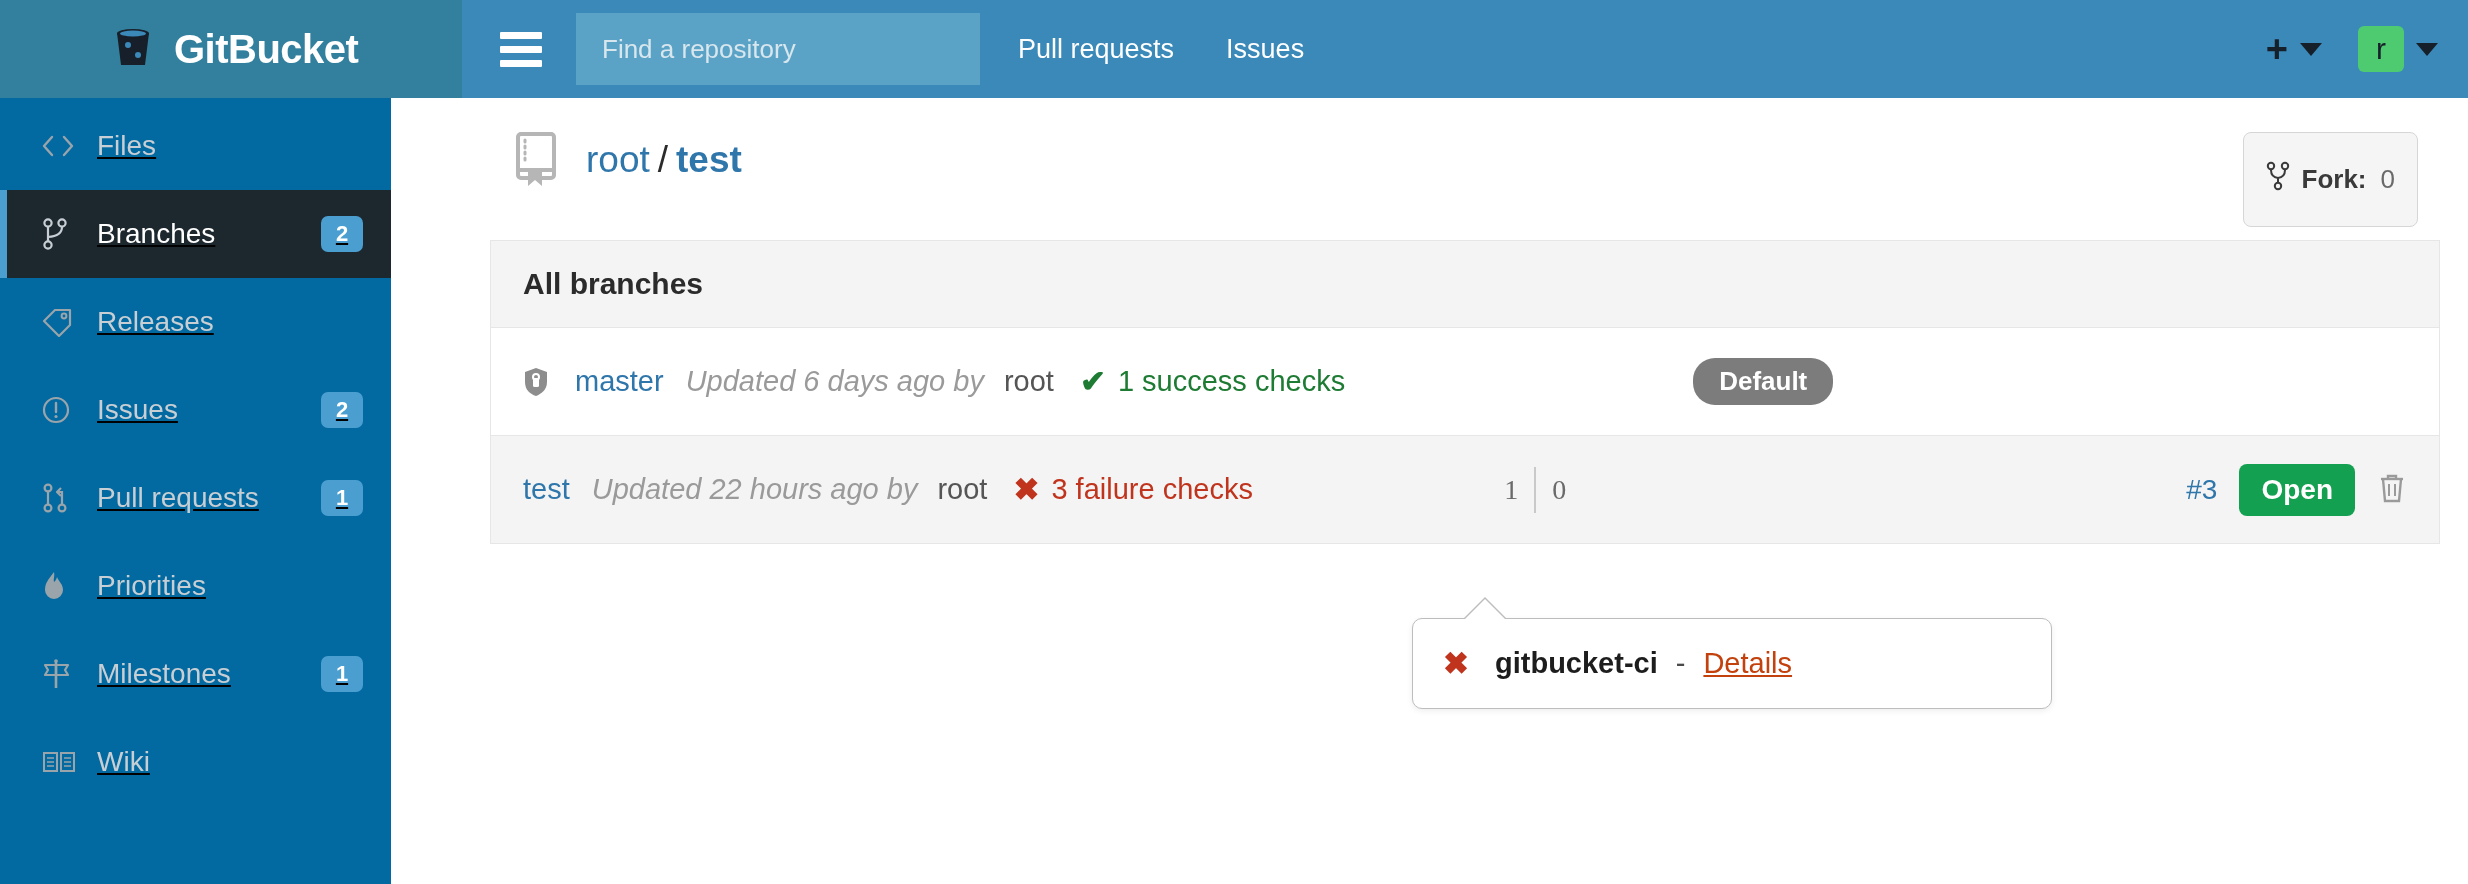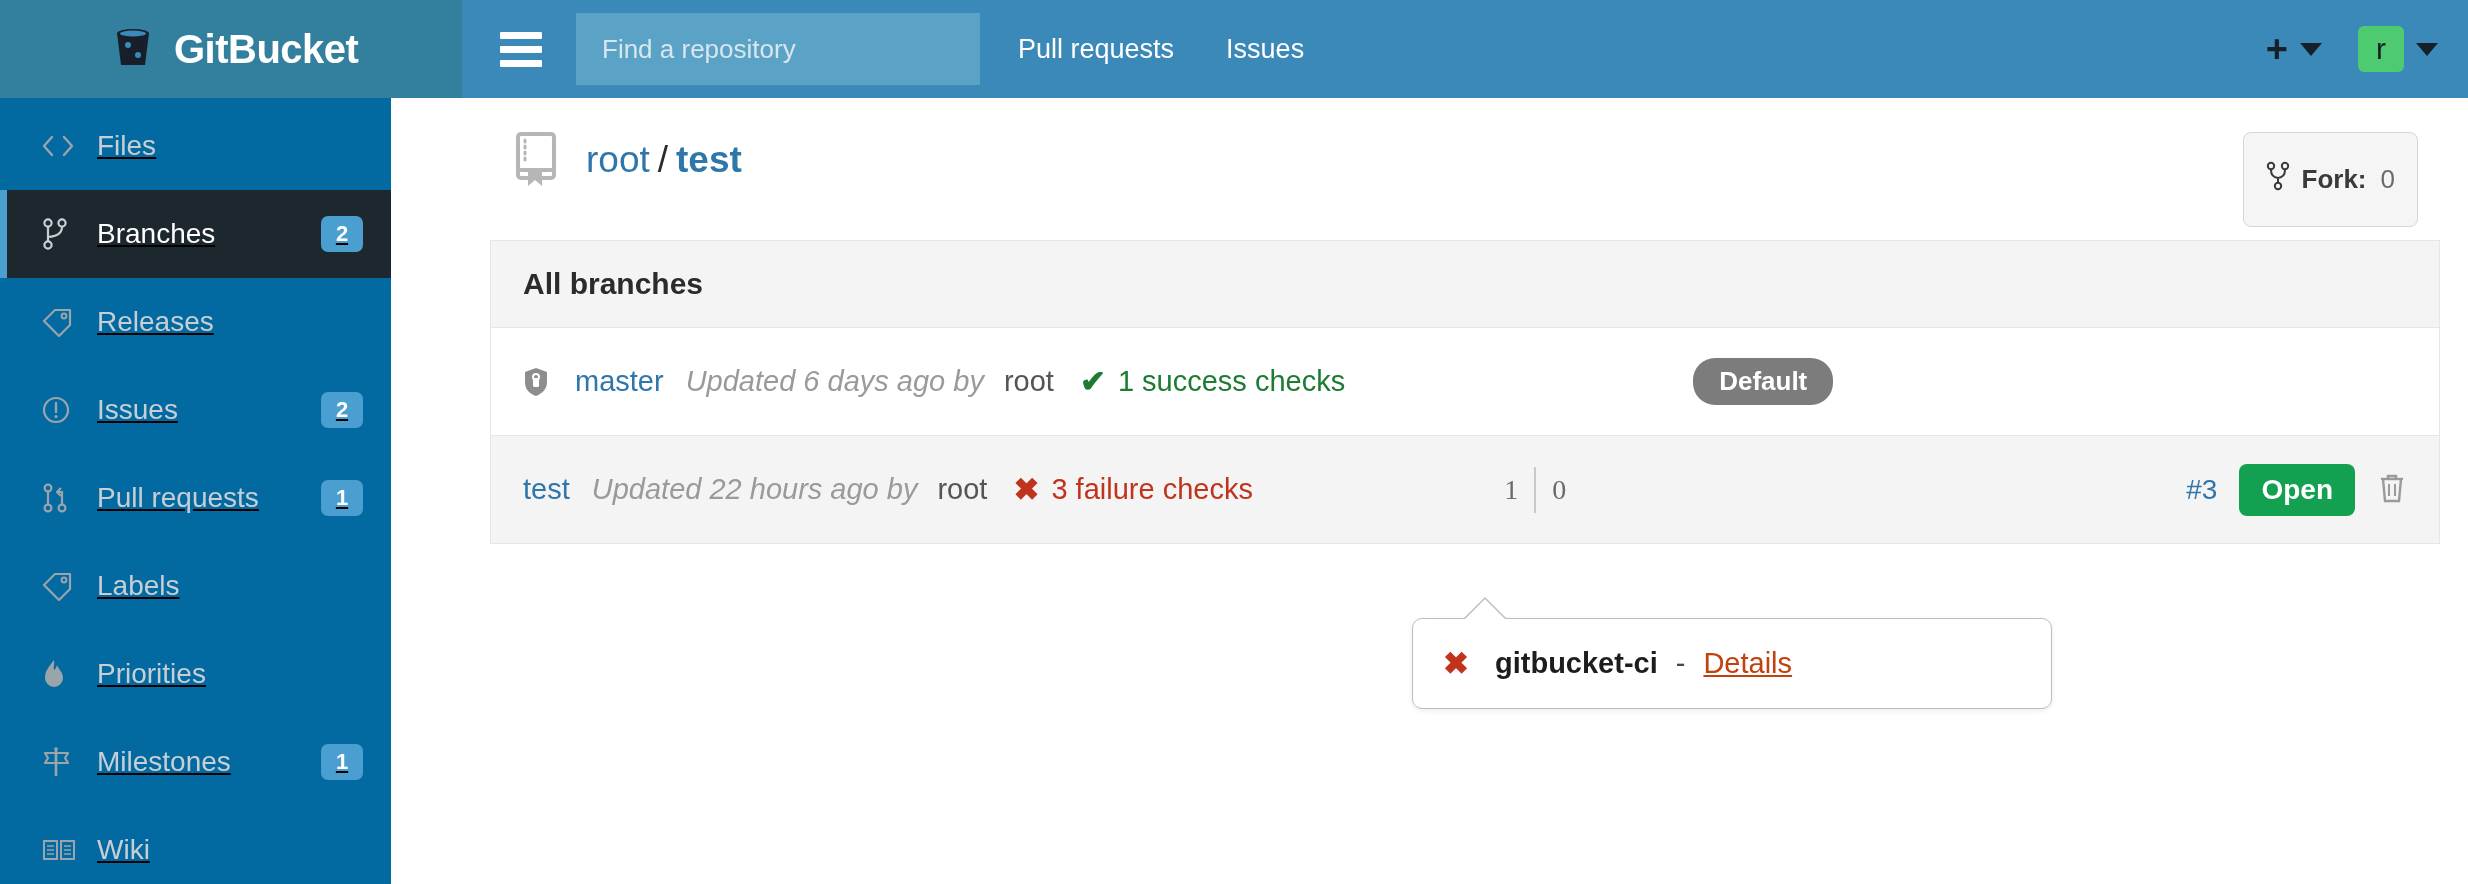--- a/index.html
+++ b/index.html
@@ -289,29 +289,20 @@
             <circle cx="21" cy="26" r="3.4" stroke="#9aa4ab" stroke-width="2.2" fill="none"></circle>
             <path d="M7 10 L7 22" stroke="#9aa4ab" stroke-width="2.2"></path>
             <path d="M21 22 L21 10 L17 10" stroke="#9aa4ab" stroke-width="2.2" fill="none"></path>
             <path d="M20 6 L16 10 L20 14" stroke="#9aa4ab" stroke-width="2.2" fill="none" stroke-linejoin="round"></path>
           </svg>
       </span>
       <span class="side-label">Pull requests</span>
       <span class="side-badge">1</span>
     </div>
 
-    <div class="side-item">
-      <span class="side-ico">
-        <svg width="32" height="30" viewBox="0 0 32 30">
-            <path d="M3 14 L14 3 L29 3 L29 18 L18 29 Z" stroke="#9aa4ab" stroke-width="2.2" fill="none" stroke-linejoin="round"></path>
-            <circle cx="23" cy="9" r="2.4" stroke="#9aa4ab" stroke-width="2" fill="none"></circle>
-          </svg>
-      </span>
-      <span class="side-label">Labels</span>
-    </div>
 
     <div class="side-item">
       <span class="side-ico">
         <svg width="26" height="32" viewBox="0 0 26 32">
             <path d="M13 2 C7 10 4 13 4 20 a9 9 0 0 0 18 0 c0 -6 -4 -8 -6 -13 c-1 4 -3 5 -3 5 C12 9 14 6 13 2 Z" fill="#9aa4ab"></path>
           </svg>
       </span>
       <span class="side-label">Priorities</span>
     </div>
 

